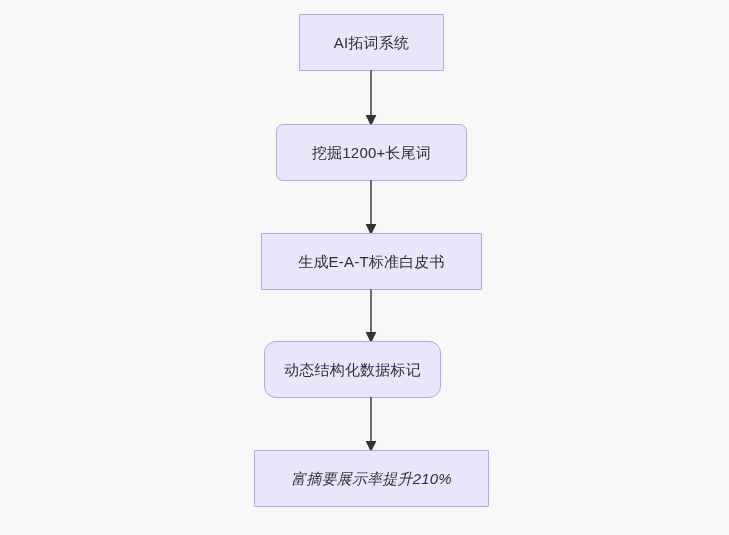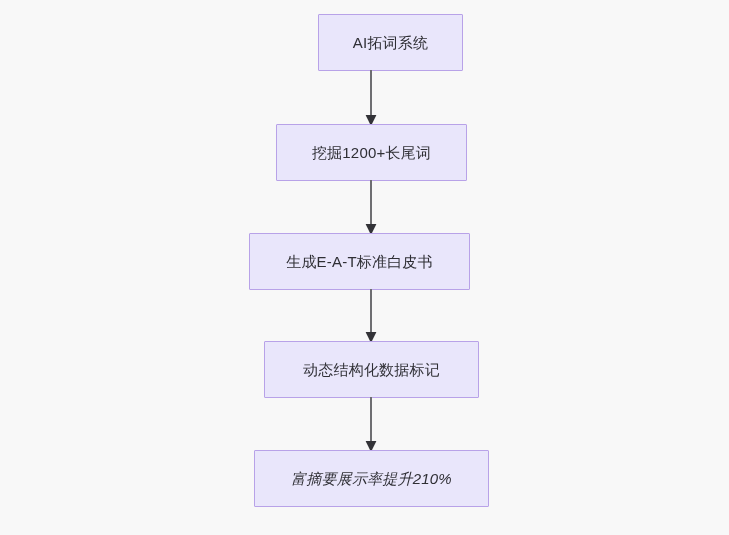--- a/index.html
+++ b/index.html
@@ -35,24 +35,24 @@
     letter-spacing: 0.2px;
     white-space: nowrap;
     user-select: none;
   }
 
   .flow-node .node-label {
     display: block;
   }
 
   
-  .node-1 { left: 299px; top: 14px;  width: 145px; height: 57px; margin-left: 19px; }
-  .node-2 { left: 276px; top: 124px; width: 191px; height: 57px; }
-  .node-3 { left: 249px; top: 233px; width: 221px; height: 57px; }
-  .node-4 { left: 264px; top: 341px; width: 215px; height: 57px; }
+  .node-1 { left: 299px; top: 14px;  width: 145px; height: 57px; }
+  .node-2 { left: 276px; top: 124px; width: 191px; height: 57px; border-radius: 7px; }
+  .node-3 { left: 261px; top: 233px; width: 221px; height: 57px; }
+  .node-4 { left: 264px; top: 341px; width: 177px; height: 57px; border-radius: 12px; }
   .node-5 { left: 254px; top: 450px; width: 235px; height: 57px; font-style: italic; }
 
   .flow-edge {
     position: absolute;
     left: 357px;
     width: 28px;
     pointer-events: none;
   }
   .edge-1 { top: 70px;  height: 56px; }
   .edge-2 { top: 180px; height: 55px; }

